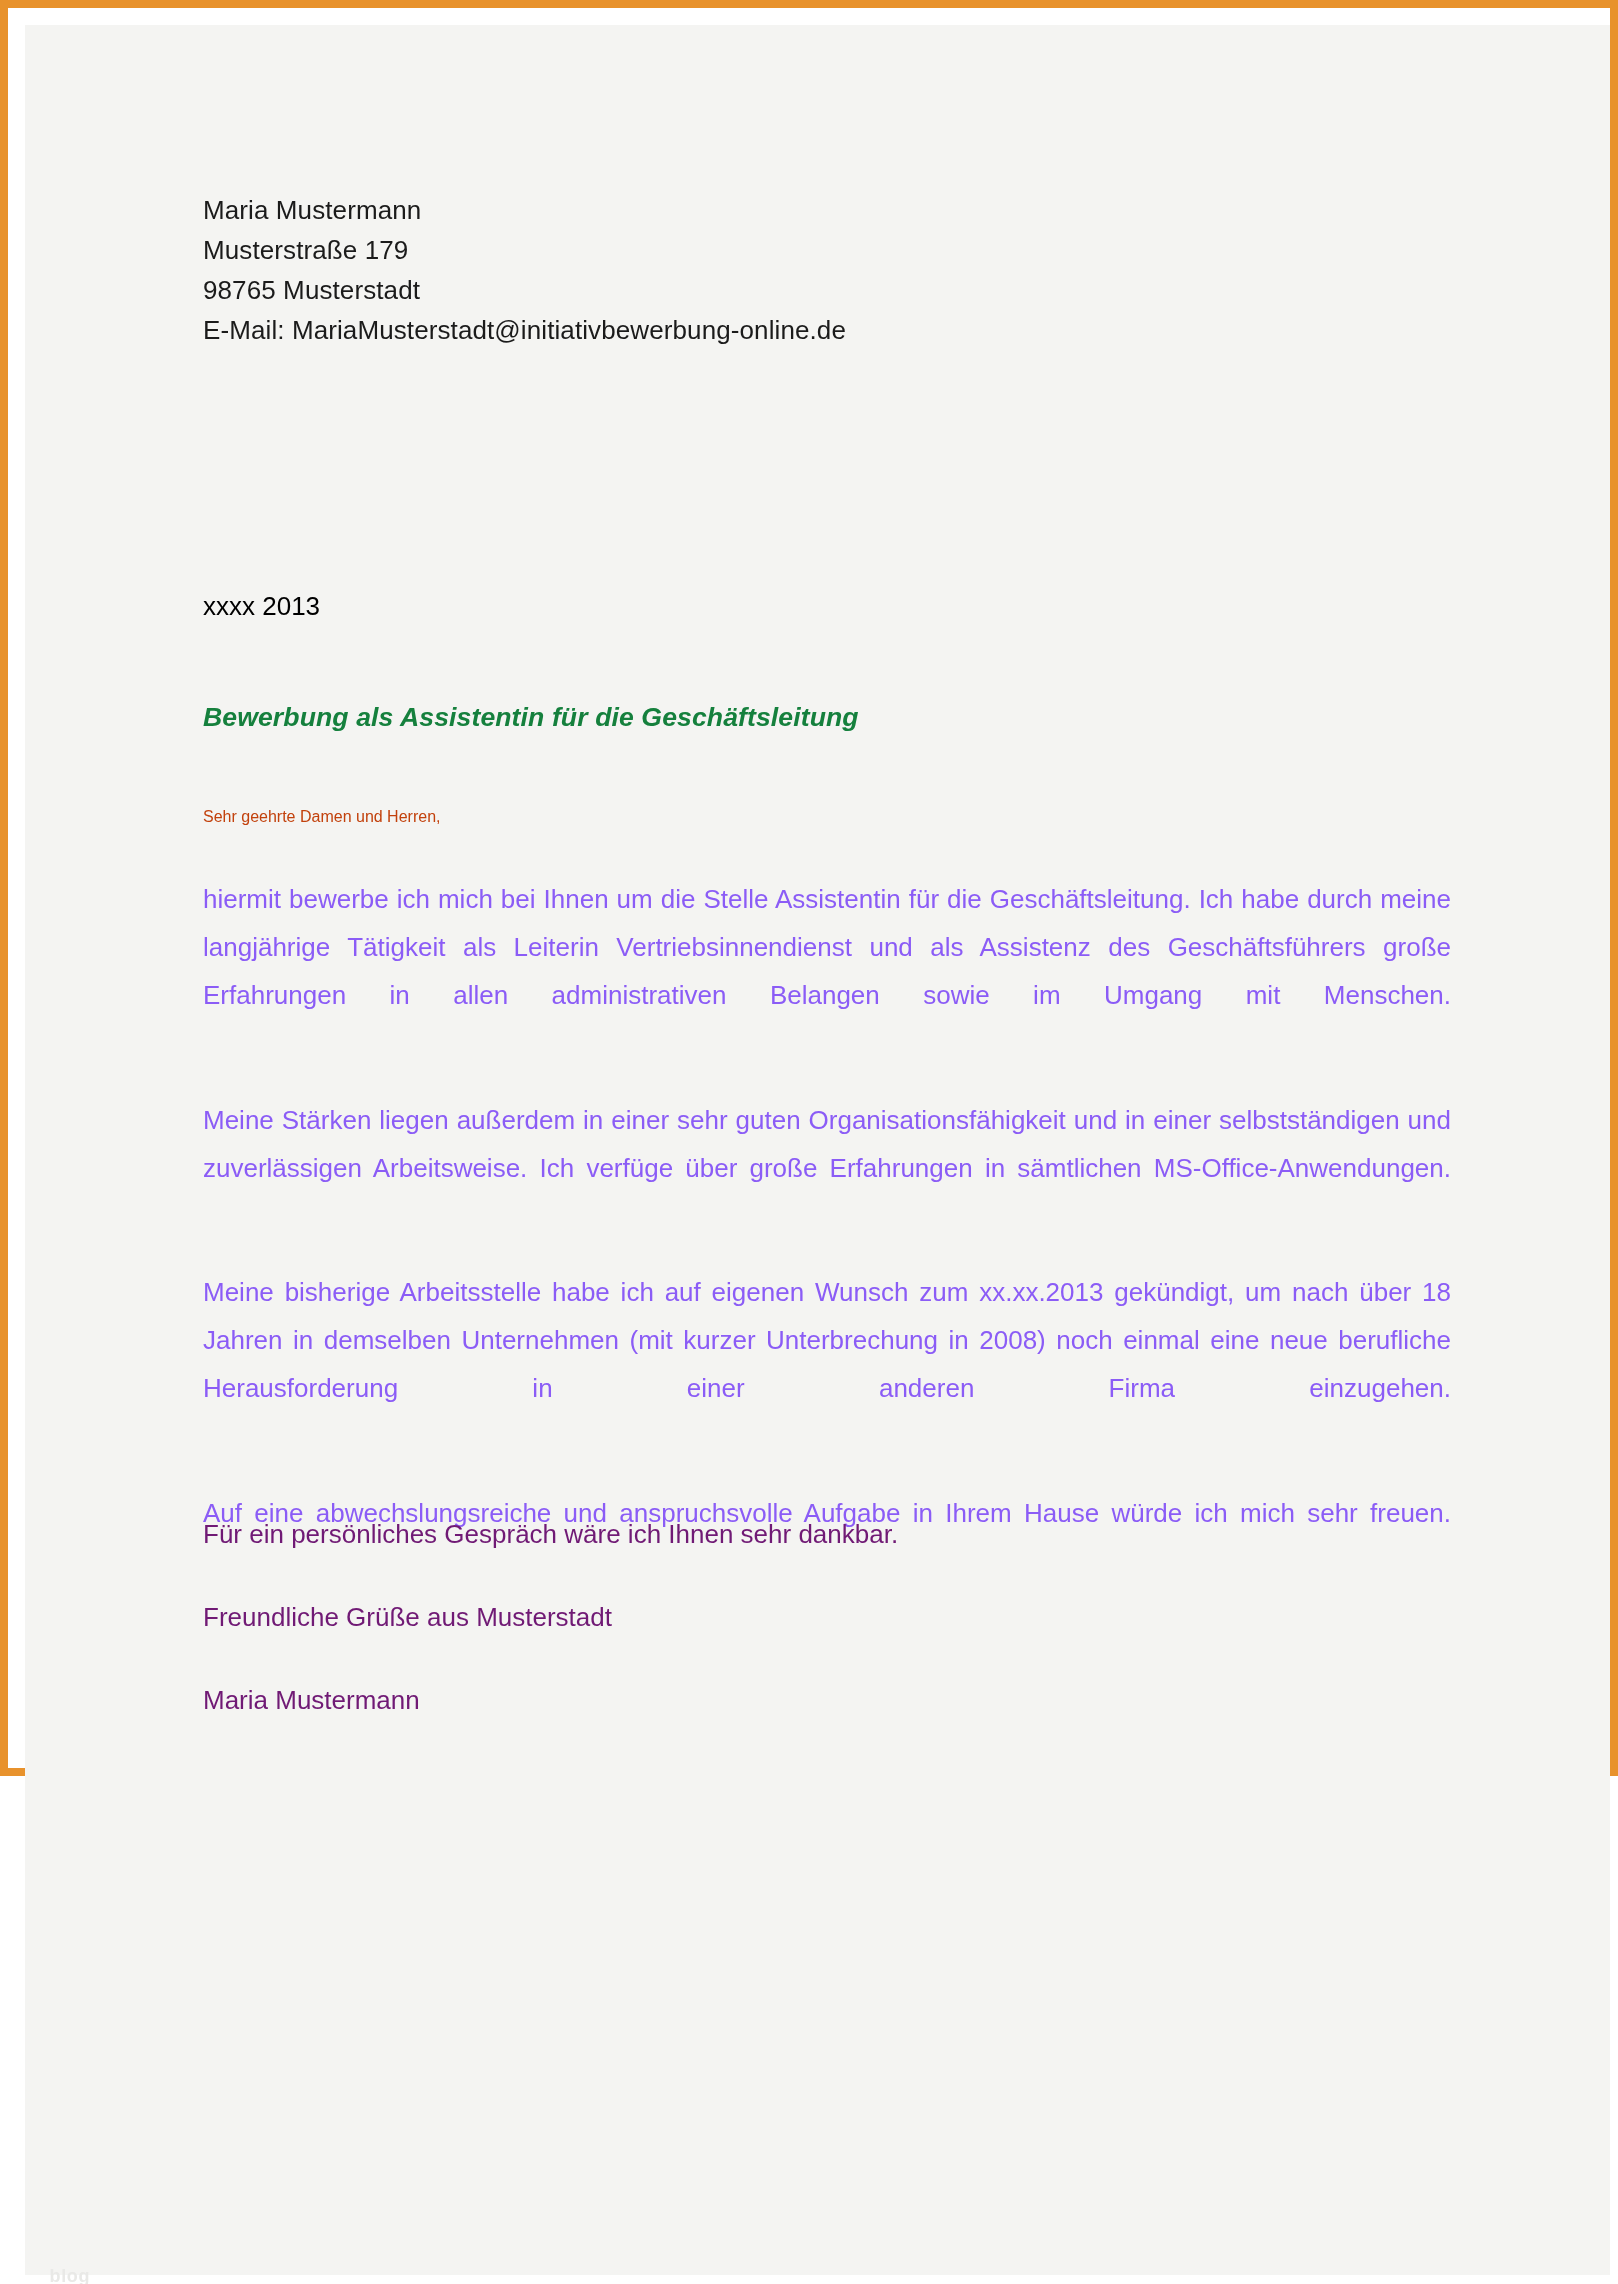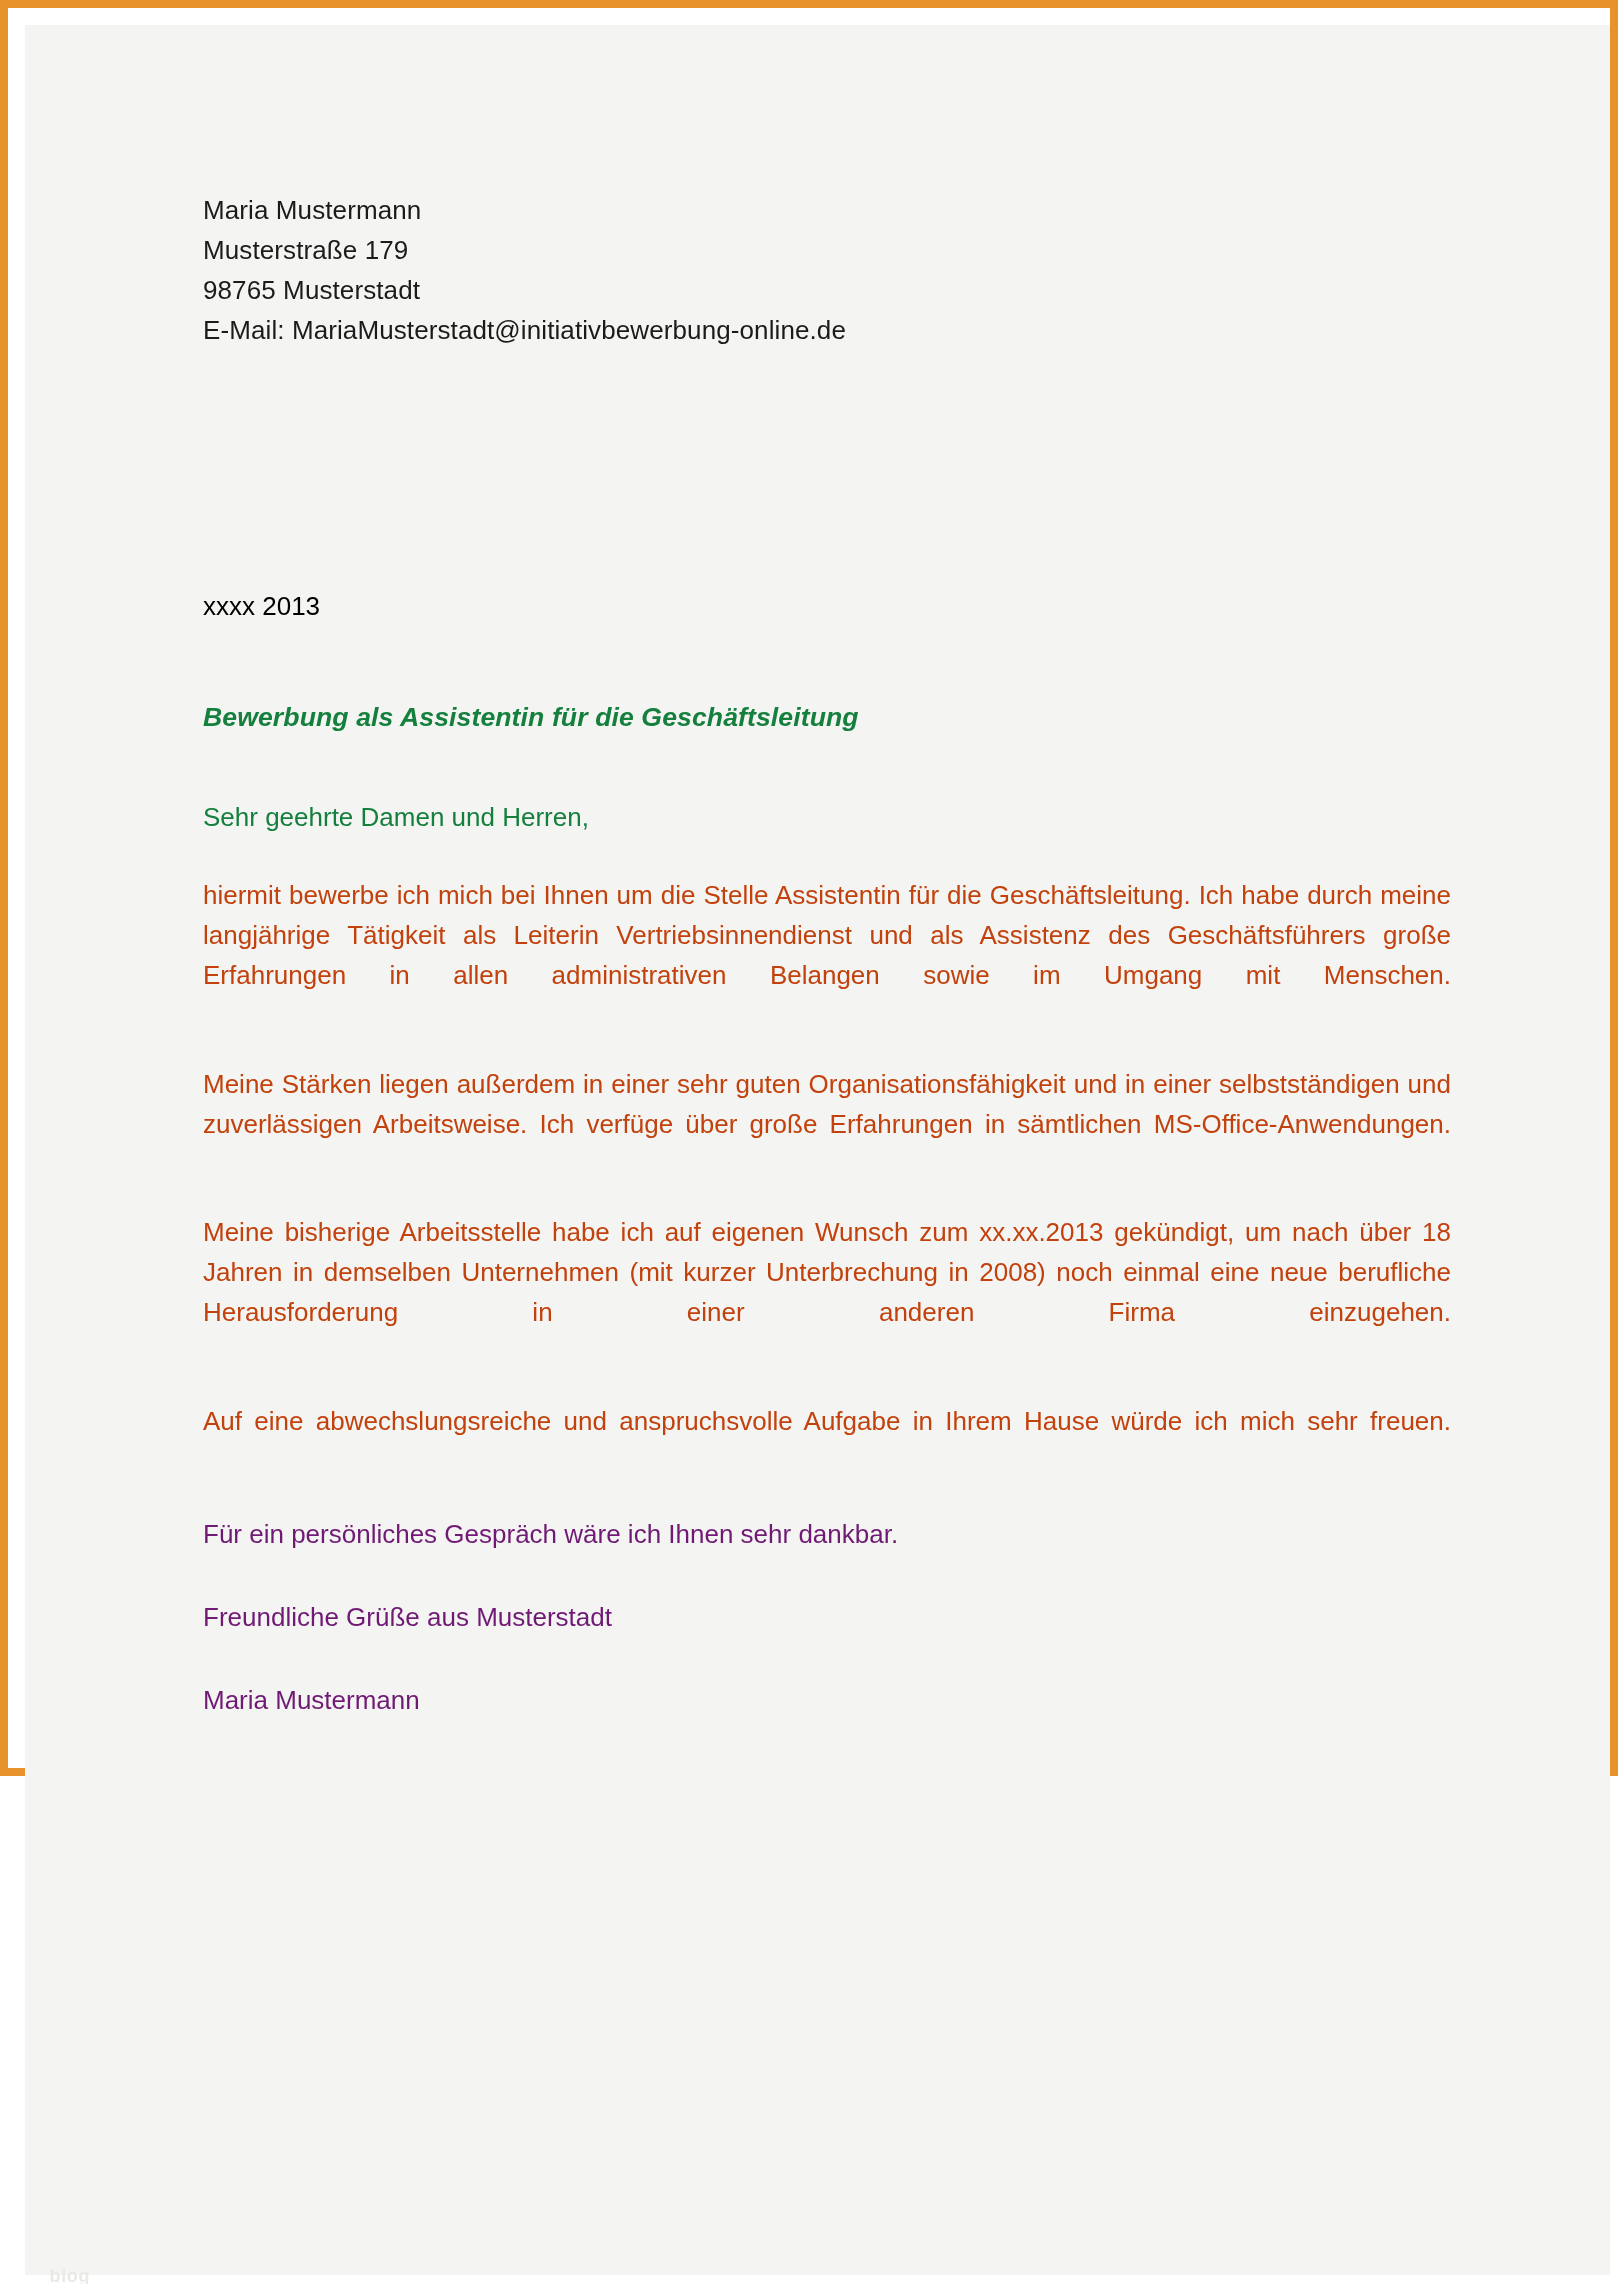--- a/index.html
+++ b/index.html
@@ -80,36 +80,36 @@
     font-weight: bold;
     font-style: italic;
     color: #15803d;
     letter-spacing: 0.1px;
   }
 
   .salutation {
     position: absolute;
     top: 774px;
     left: 0;
-    font-size: 26px;
+    font-size: 16px;
     line-height: 36px;
-    color: #15803d;
+    color: #c2410c;
   }
 
   .body-block {
     position: absolute;
     top: 850px;
     left: 0;
     width: 1248px;
   }
 
   .para {
     font-size: 26px;
-    line-height: 40px;
-    color: #c2410c;
+    line-height: 48px;
+    color: #8b5cf6;
     text-align: justify;
     text-justify: inter-word;
     margin: 0 0 28.5px 0;
     hyphens: none;
   }
 
   .para:last-child { margin-bottom: 0; }
 
   
   .para::after {

